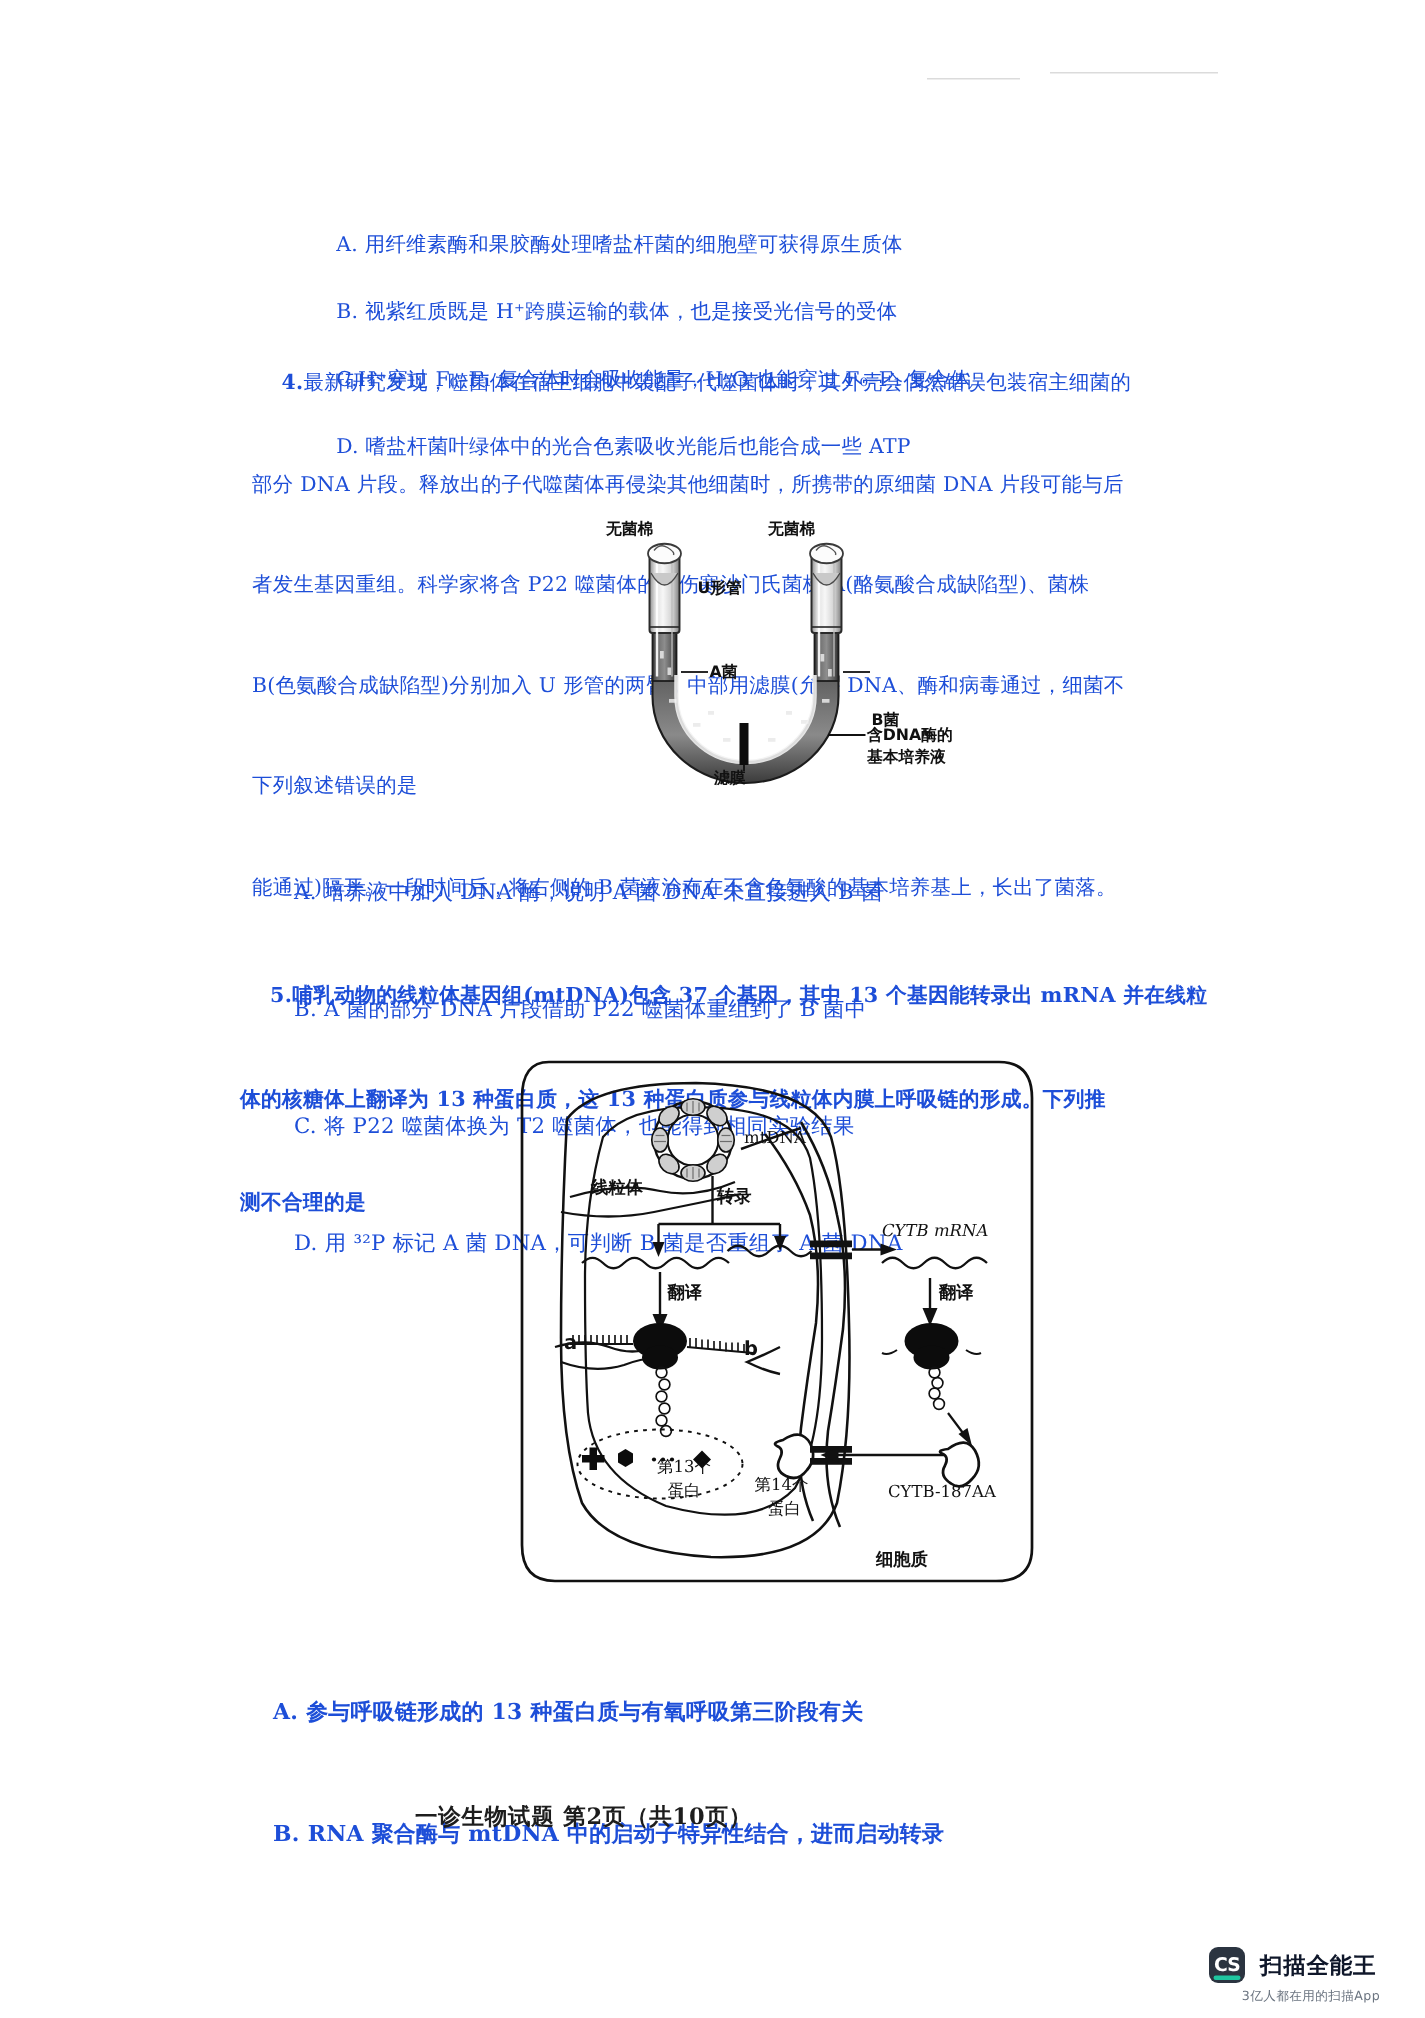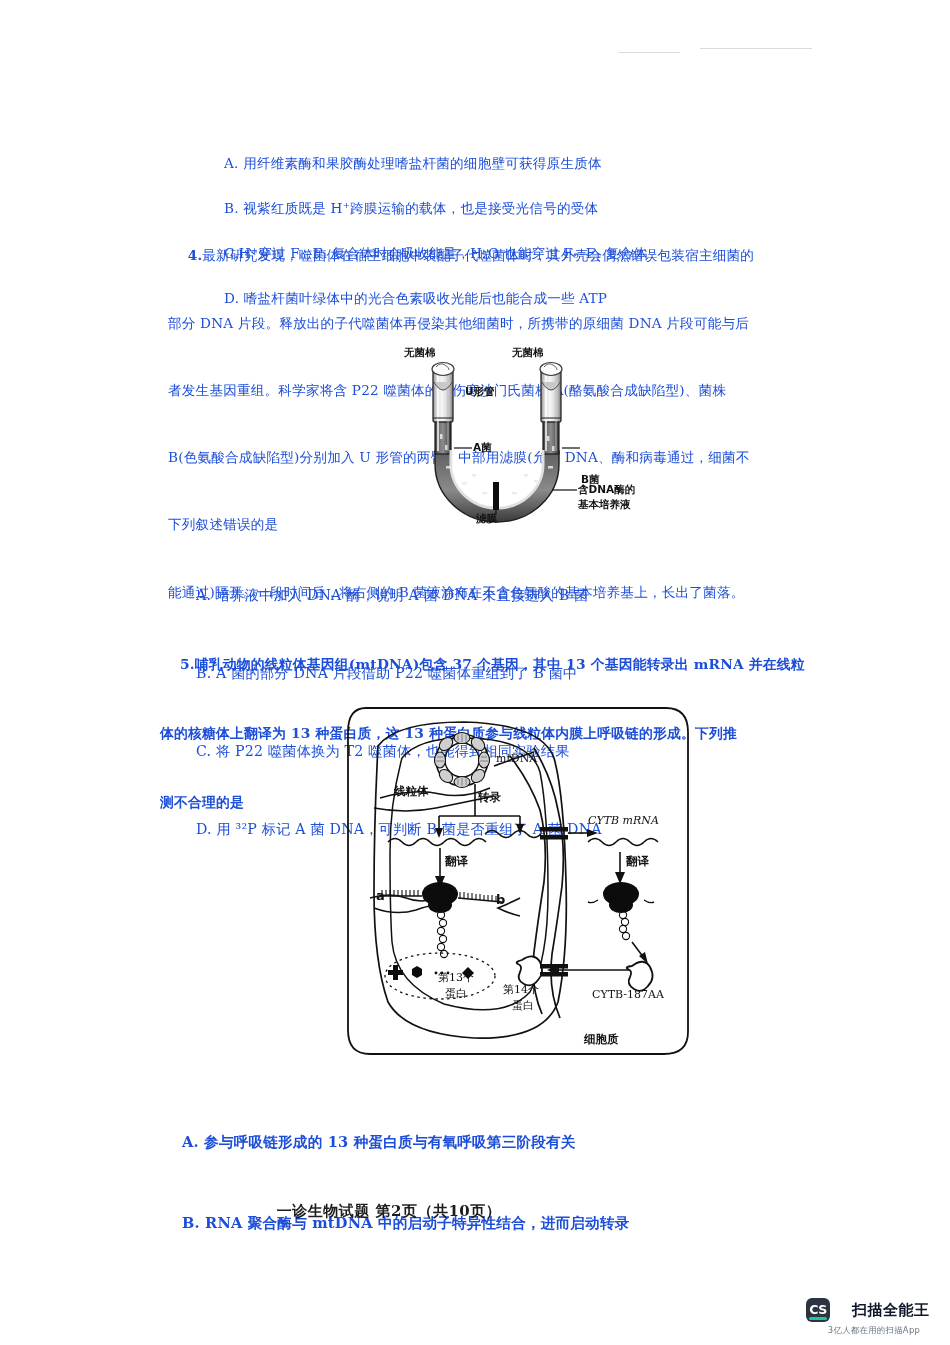--- a/index.html
+++ b/index.html
@@ -35,21 +35,21 @@
 
   .q5opts{left:182px;top:1074px;width:650px;line-height:27px;font-size:14.6px;font-weight:600;}
   .q5opts .ln{white-space:nowrap;display:block;}
 
   
   .footer{position:absolute;left:0;top:1202px;width:778px;text-align:center;
           font-size:15px;font-weight:700;color:#1d1d1d;letter-spacing:.5px;}
 
   
   .cs{position:absolute;left:806px;top:1298px;width:136px;}
-  .cs-row{display:flex;align-items:center;gap:22px;}
+  .cs-row{display:flex;align-items:center;gap:10px;}
   .cs-logo{width:24px;height:24px;border-radius:6px;background:#2b3440;position:relative;
            display:flex;align-items:center;justify-content:center;overflow:hidden;}
   .cs-logo span{color:#fff;font-size:12.5px;font-weight:700;
            font-family:"DejaVu Sans","Liberation Sans",sans-serif;letter-spacing:-.5px;line-height:1;}
   .cs-logo:after{content:"";position:absolute;left:3px;right:3px;bottom:2.5px;height:3px;
            border-radius:2px;background:#1fc6a0;}
   .cs-name{font-family:"DejaVu Sans","Liberation Sans",sans-serif;font-size:15px;
            font-weight:700;color:#0f172a;letter-spacing:.5px;}
   .cs-sub{margin-top:3px;text-align:center;font-family:"DejaVu Sans","Liberation Sans",sans-serif;
           font-size:8.4px;color:#6b7480;letter-spacing:.3px;}

